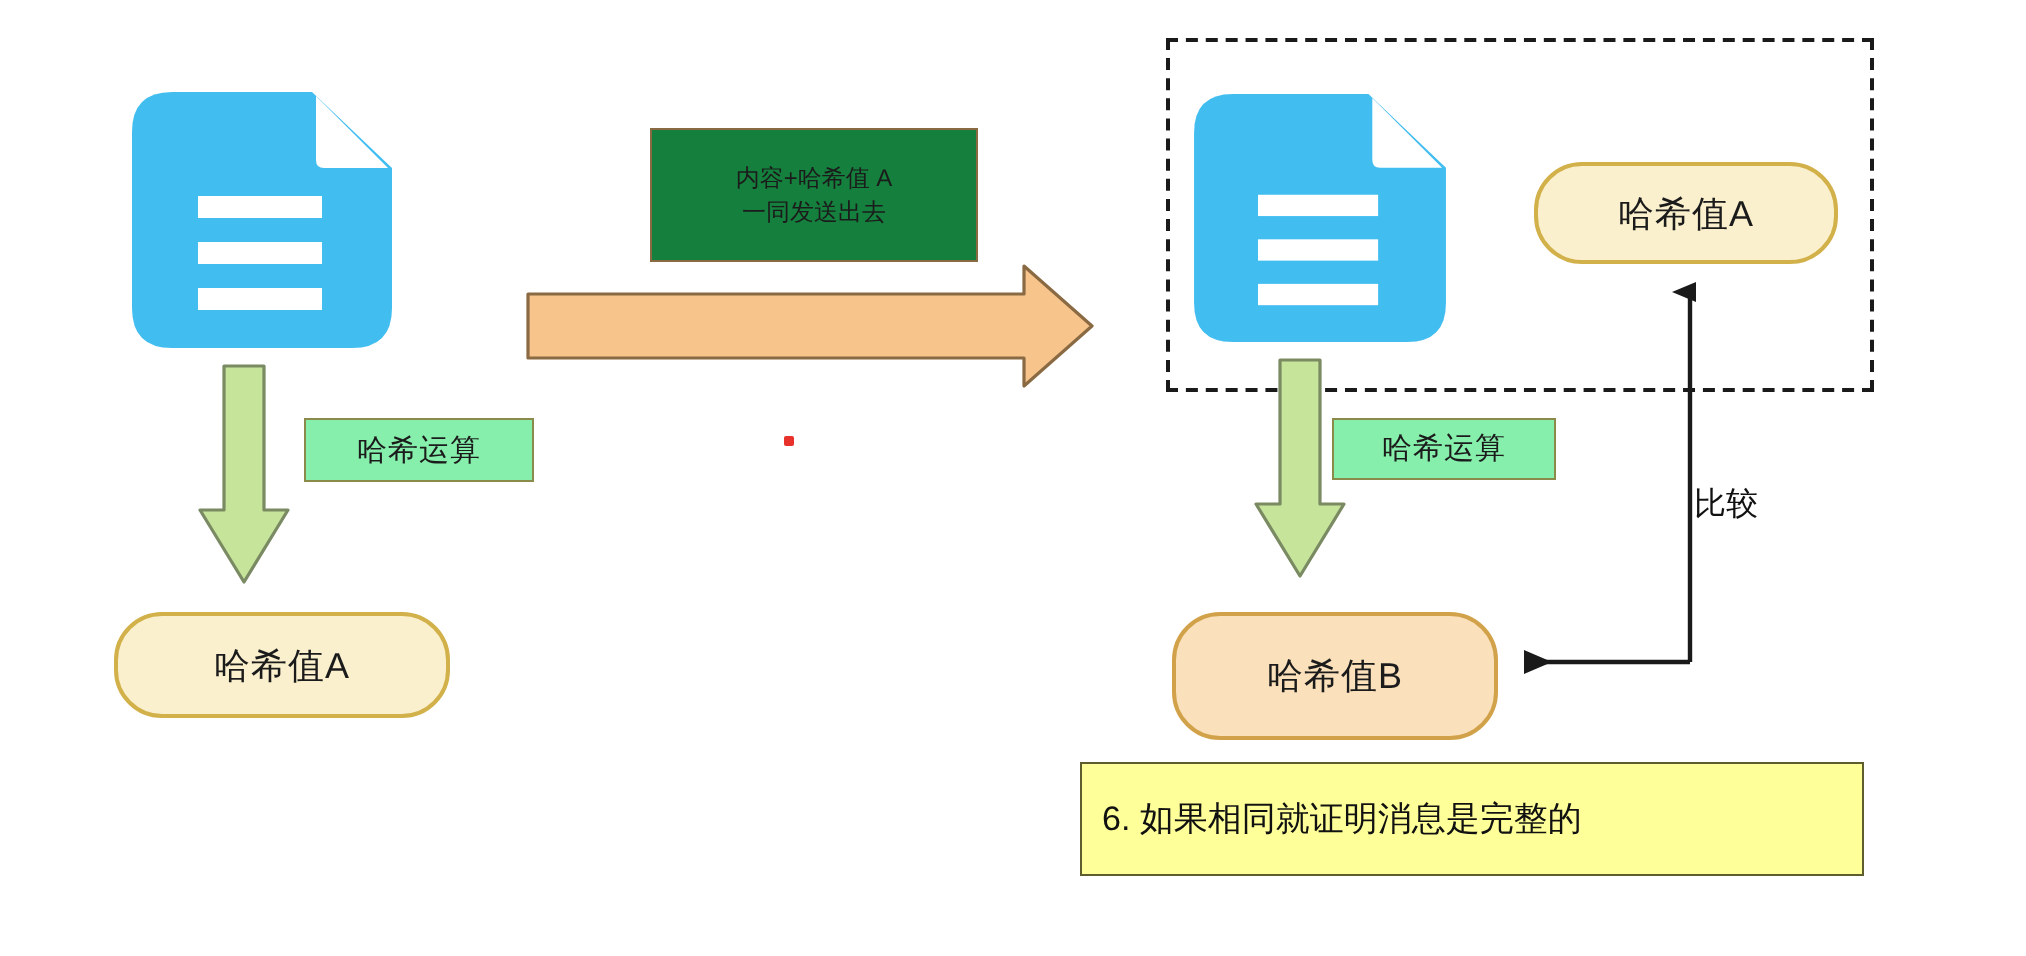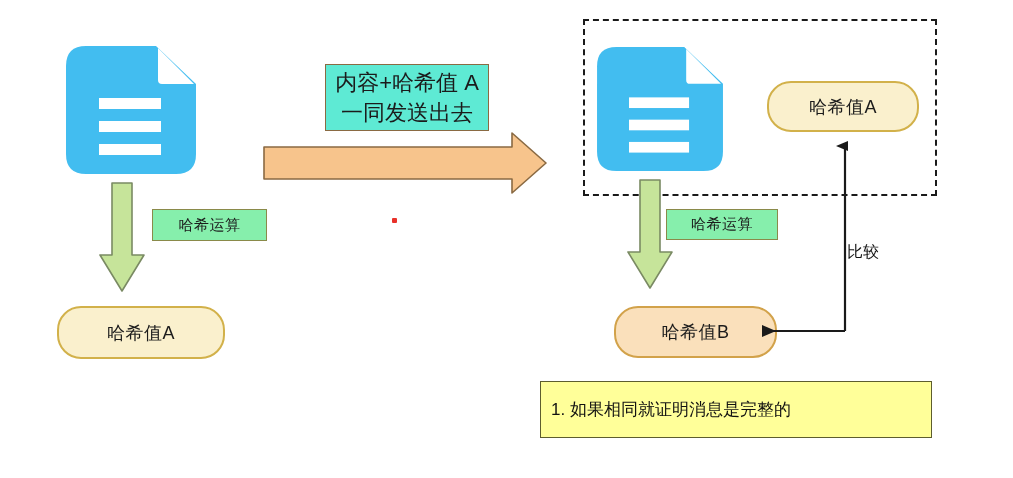--- a/index.html
+++ b/index.html
@@ -48,27 +48,27 @@
     font-size: 15px;
     color: #1b1b1b;
     white-space: nowrap;
     letter-spacing: 0.5px;
   }
 
   
   .orange-box {
     position: absolute;
     box-sizing: border-box;
-    background: #5eead4;
+    background: #15803d;
     border: 1.5px solid #8a6a43;
     display: flex;
     flex-direction: column;
     align-items: center;
     justify-content: center;
-    font-size: 22px;
+    font-size: 12px;
     color: #1b1b1b;
     line-height: 1.35;
     white-space: nowrap;
   }
 
   
   .conclusion-box {
     position: absolute;
     box-sizing: border-box;
     background: #ffff99;
@@ -165,21 +165,21 @@
   </div>
 
   <svg class="overlay" style="left:628px; top:180px;" width="48" height="116">
     <polygon points="12,0 32,0 32,72 44,72 22,108 0,72 12,72" fill="#c6e49a" stroke="#7a8a63" stroke-width="1.6" stroke-linejoin="round"></polygon>
   </svg>
 
   <div class="yellow-label" style="left:666px; top:209px; width:112px; height:31px;">
     <span>哈希运算</span>
   </div>
 
-  <div class="hash-box" style="left:586px; top:306px; width:163px; height:52px; background:#fae0bb; border:2px solid #d2a24a;margin-left:28px;">
+  <div class="hash-box" style="left:586px; top:306px; width:163px; height:64px; background:#fae0bb; border:2px solid #d2a24a;">
     <span>哈希值B</span>
   </div>
 
   <svg class="overlay" style="left:0px; top:0px;" width="1013" height="478">
     <defs>
       <marker id="arrowUp" markerWidth="12" markerHeight="12" refX="5" refY="9" orient="auto" markerUnits="userSpaceOnUse">
         <polygon points="5,0 10,12 0,12" fill="#1a1a1a"></polygon>
       </marker>
       <marker id="arrowLeft" markerWidth="14" markerHeight="12" refX="12" refY="6" orient="auto" markerUnits="userSpaceOnUse">
         <polygon points="0,6 14,0 14,12" fill="#1a1a1a"></polygon>
@@ -189,16 +189,16 @@
     <line x1="845" y1="331" x2="845" y2="146" stroke="#1a1a1a" stroke-width="2.2" marker-end="url(#arrowUp)"></line>
 
     <line x1="845" y1="331" x2="764" y2="331" stroke="#1a1a1a" stroke-width="2.2" marker-end="url(#arrowLeft)"></line>
   </svg>
 
   <div class="plain-text" style="left:808px; top:242px;margin-left:39px;">
     <span>比较</span>
   </div>
 
   <div class="conclusion-box" style="left:540px; top:381px; width:392px; height:57px;">
-    <span>1. 如果相同就证明消息是完整的</span>
+    <span>6. 如果相同就证明消息是完整的</span>
   </div>
 
 </div>
 
 </body></html>

